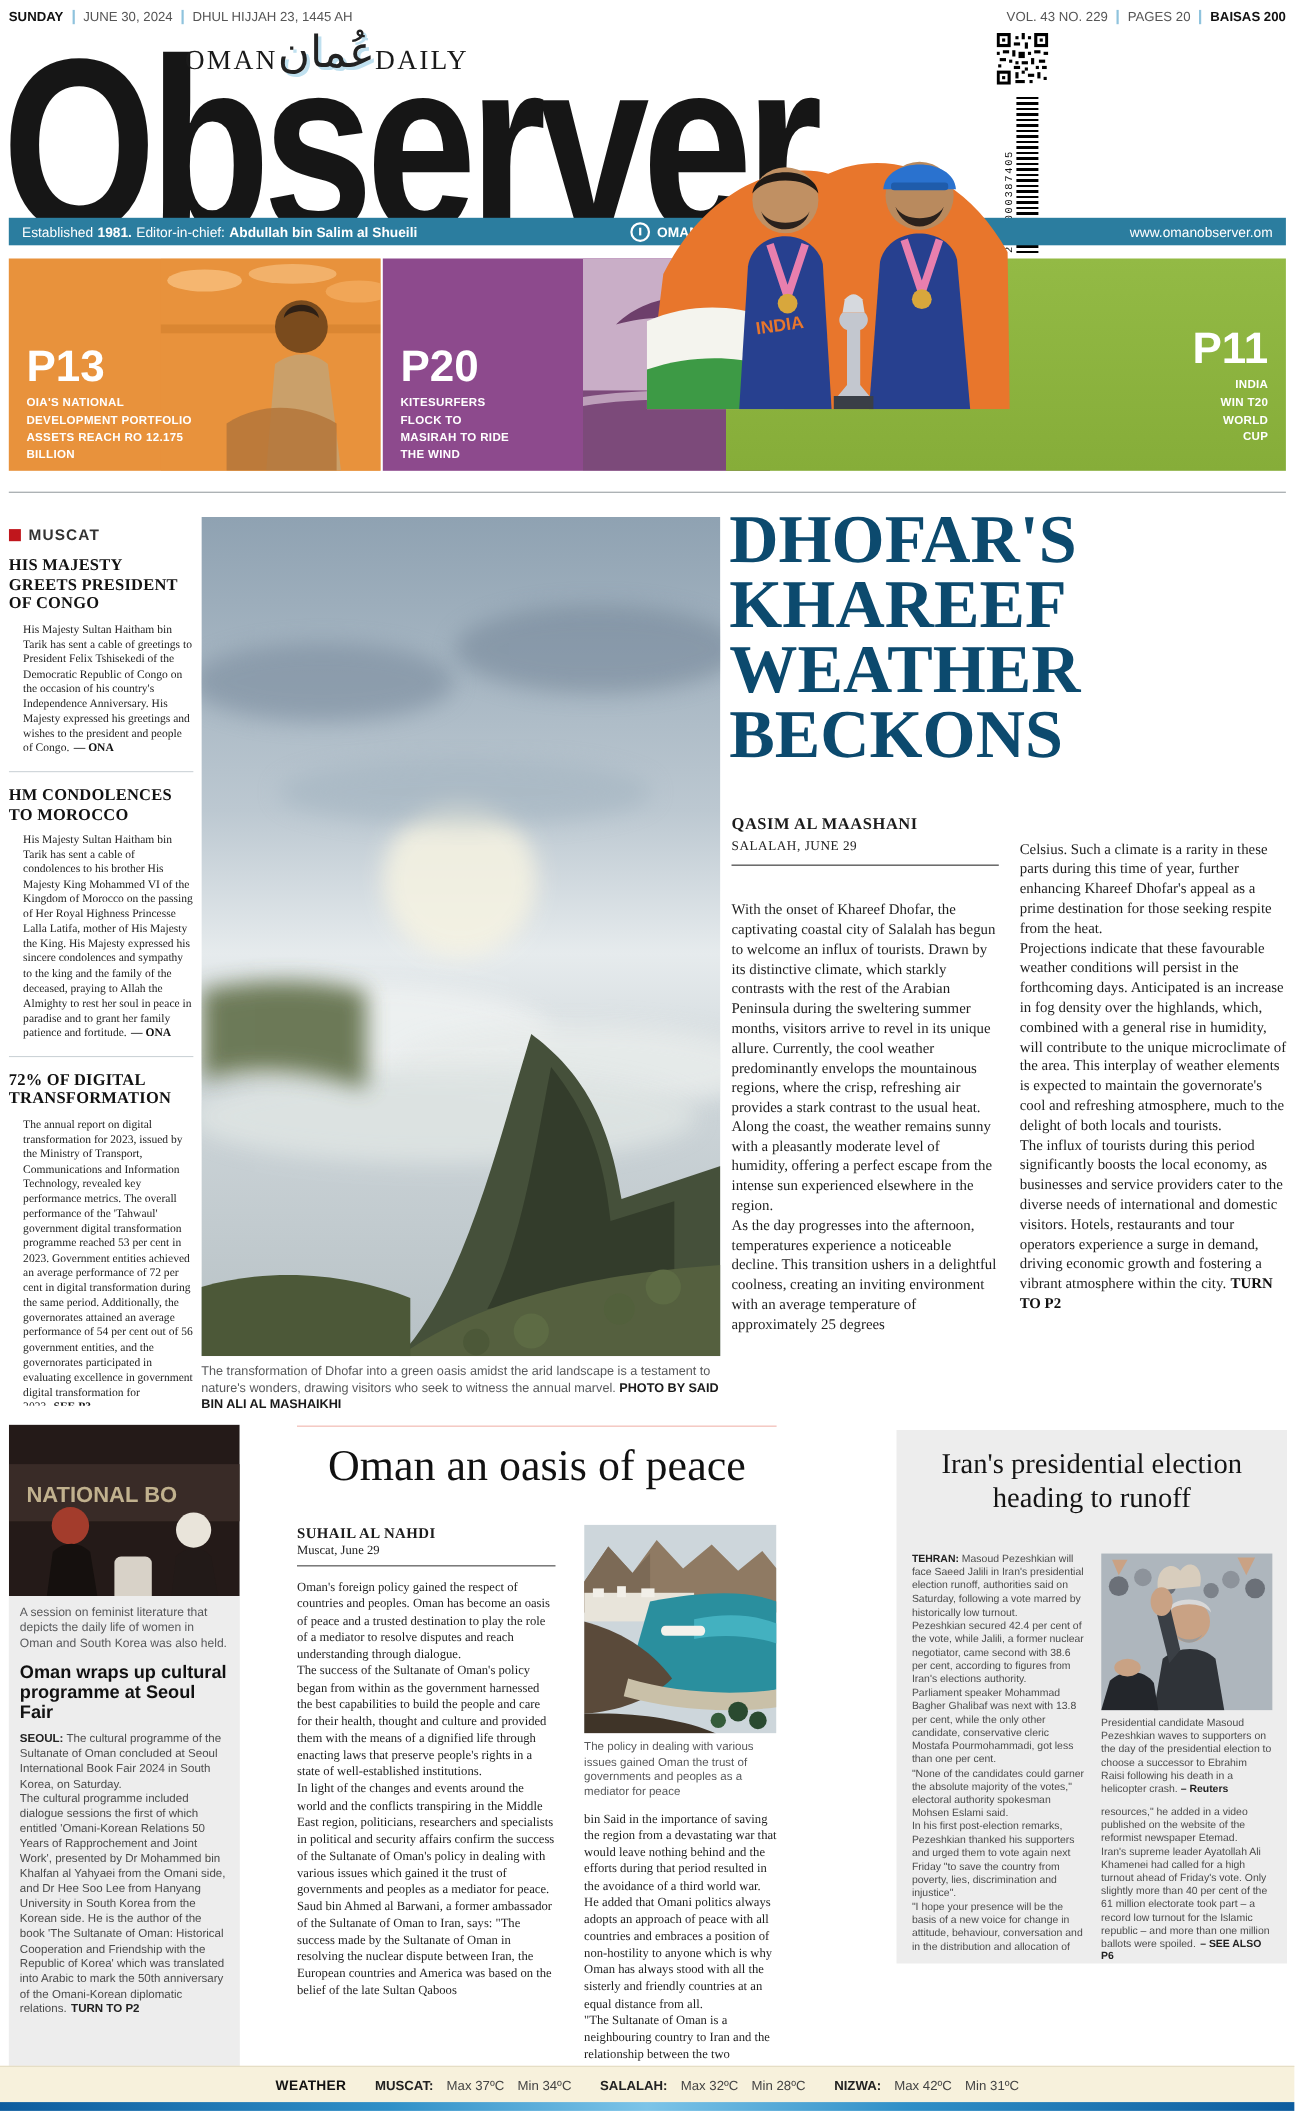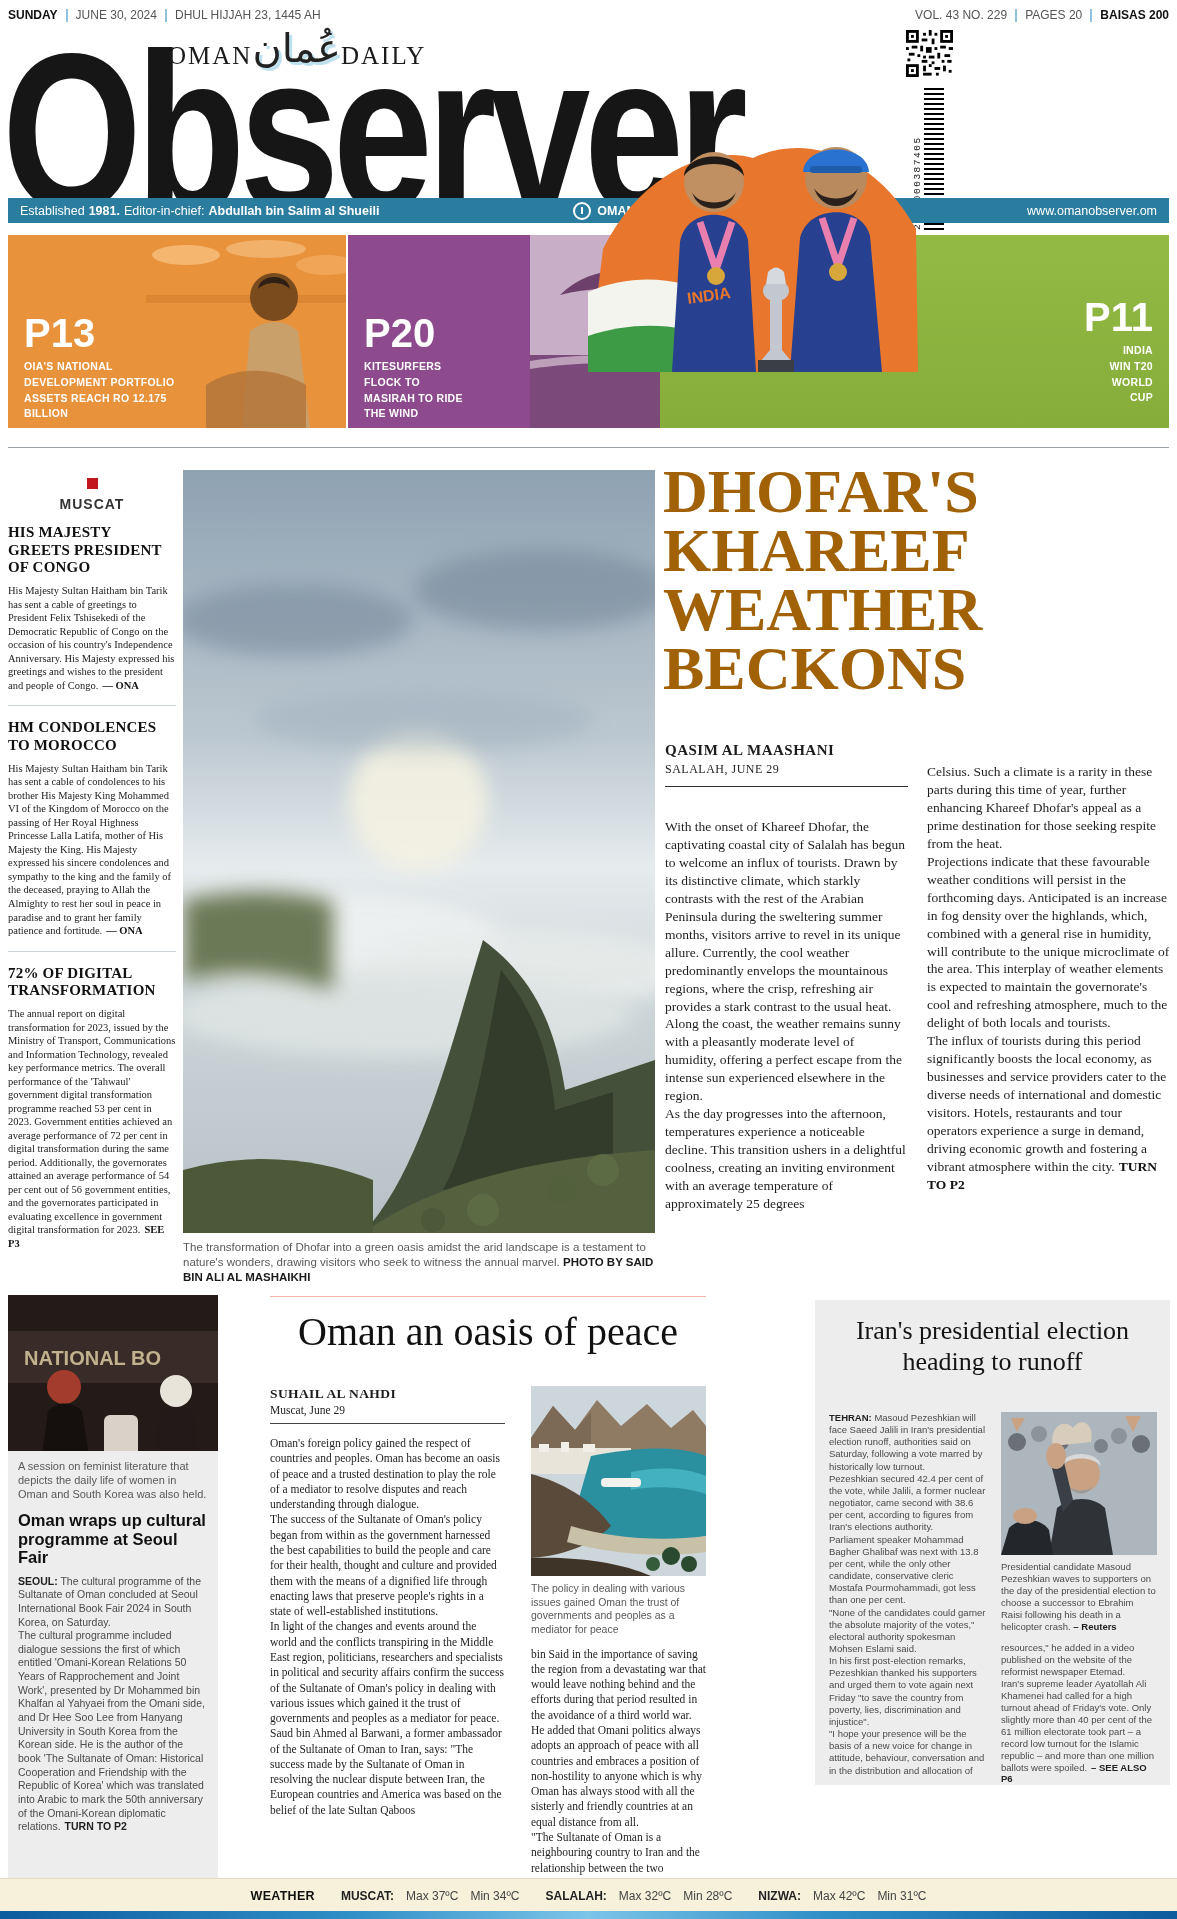--- a/index.html
+++ b/index.html
@@ -52,36 +52,36 @@
   .promo-green{left:660px;width:509px;background:linear-gradient(180deg,#93ba45,#86ad39);}
   .promo-pad{position:absolute;left:16px;top:78px;z-index:2;}
   .promo-green .promo-pad{left:auto;right:16px;top:62px;text-align:right;}
   .promo-img{position:absolute;top:0;right:0;height:100%;}
 
   .divline{top:447px;left:8px;right:8px;border-top:1px solid #9aa0a3;}
 
   
   .leftcol{top:478px;left:8px;width:168px;height:800px;overflow:hidden;}
   .muscat-row{display:flex;align-items:center;gap:7px;font-family:"Liberation Sans",sans-serif;
-              font-weight:bold;font-size:14px;letter-spacing:1px;color:#333;margin-bottom:12px;flex-direction:column;}
+              font-weight:bold;font-size:14px;letter-spacing:1px;color:#333;margin-bottom:12px;}
   .redsq{width:11px;height:11px;background:#c0161c;}
   .lc-title{font-size:15px;font-weight:bold;line-height:1.18;letter-spacing:.2px;color:#111;margin:0 0 7px 0;}
-  .lc-body{font-size:10.5px;line-height:1.29;color:#222;}
+  .lc-body{font-size:10.5px;line-height:1.29;color:#222;margin-left:13px;}
   .lc-div{border-top:1px solid #ccd3d7;margin:13px 0;}
   .tail{margin-left:4px;font-weight:bold;color:#111;}
 
   
   .mainphoto{top:470px;left:183px;width:472px;height:763px;overflow:hidden;}
   .maincap{top:1240px;left:183px;width:472px;font-family:"Liberation Sans",sans-serif;
            font-size:11.5px;line-height:1.3;color:#58595b;}
   .maincap b{color:#1a1a1a;}
 
   
   .mhead{top:462px;left:663px;width:510px;font-size:62px;font-weight:bold;line-height:.95;
-         letter-spacing:0;color:#a16207;}
+         letter-spacing:0;color:#0c4a6e;}
   .mbyline{top:742px;left:665px;width:243px;border-bottom:1.5px solid #2e2e2e;padding-bottom:9px;}
   .mbyline .by{font-size:15px;font-weight:bold;letter-spacing:.5px;}
   .mbyline .dl{font-size:12px;letter-spacing:.5px;margin-top:3px;color:#222;}
   .mcol{font-size:13.5px;line-height:1.33;color:#1e1e1e;width:243px;}
   .mcol1{top:818px;left:665px;}
   .mcol2{top:763px;left:927px;}
 
   
   .seoul{top:1295px;left:8px;width:210px;height:585px;background:#ededed;
          font-family:"Liberation Sans",sans-serif;}

